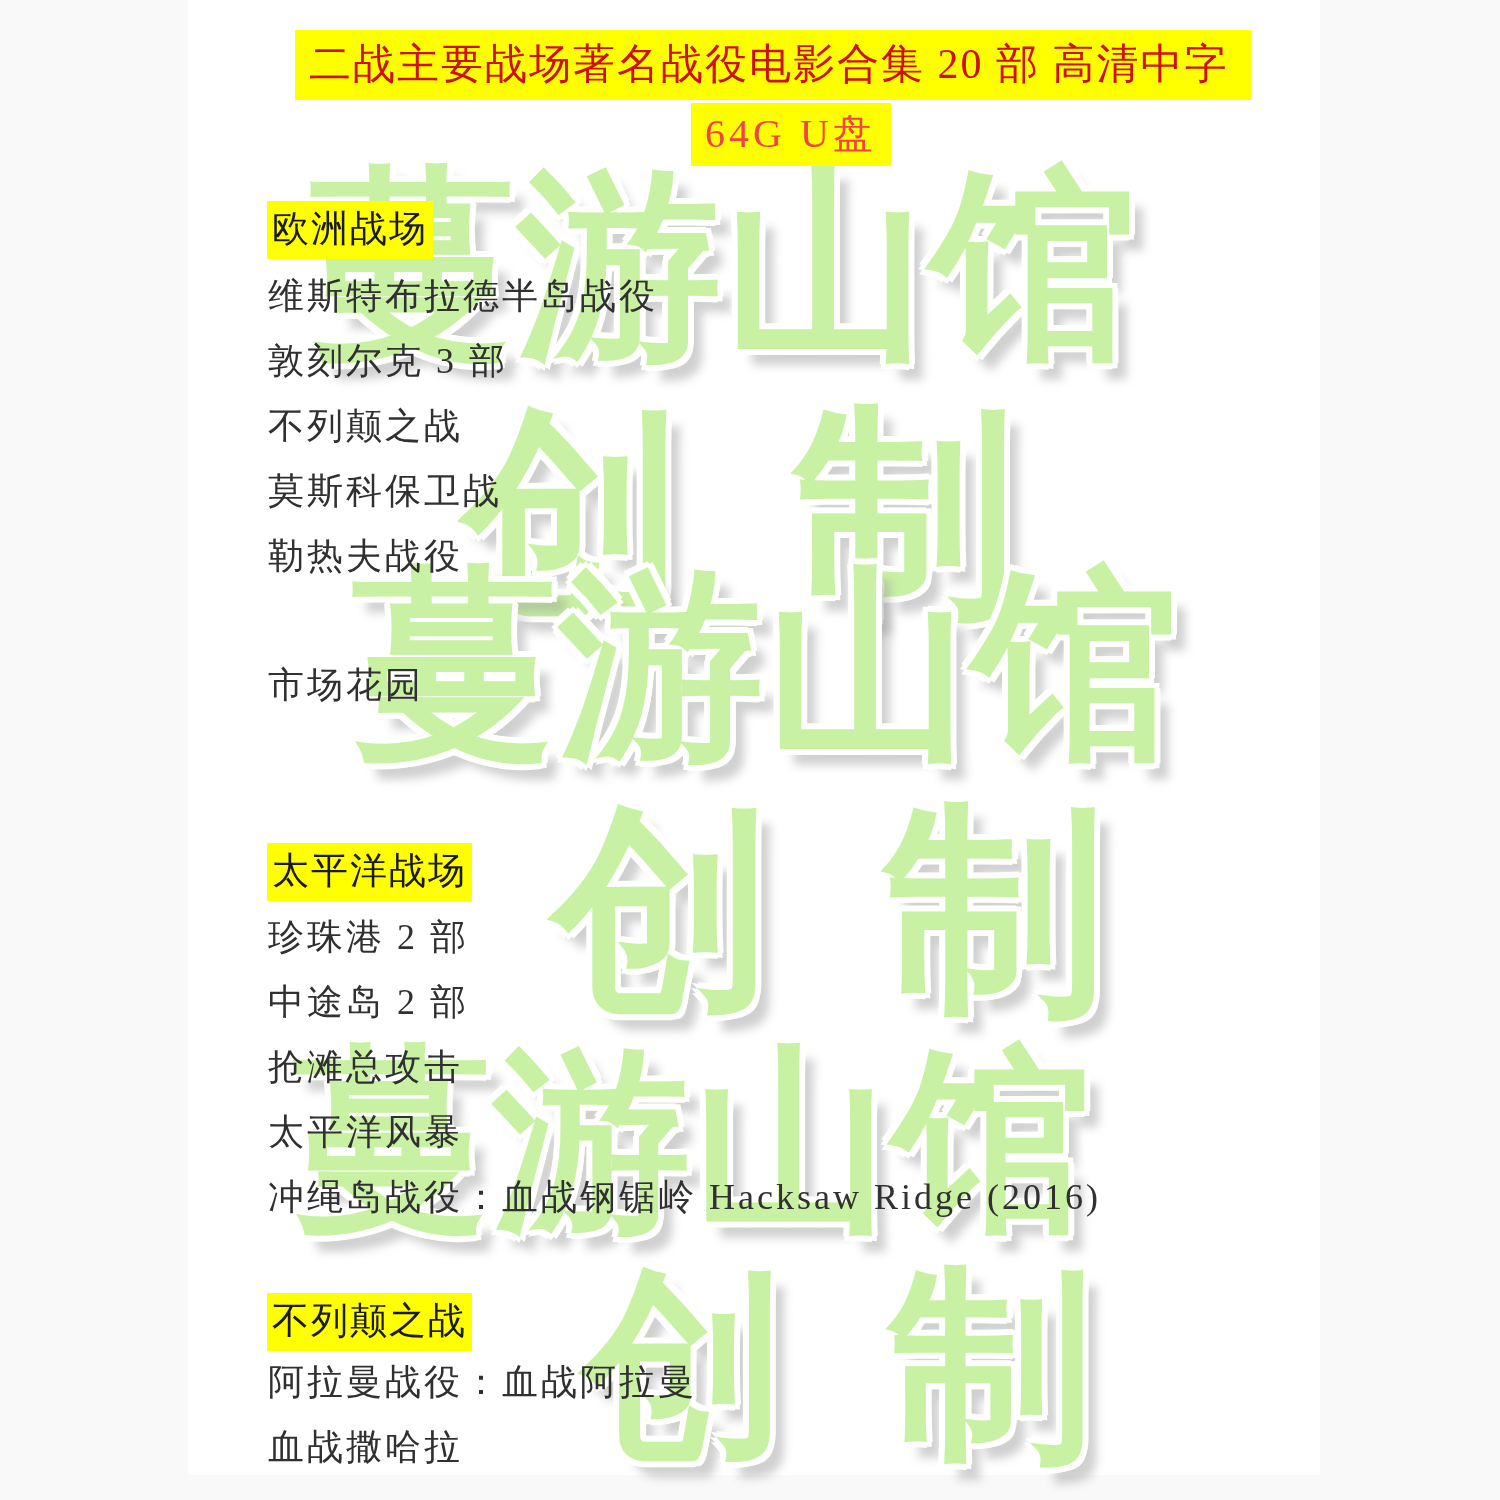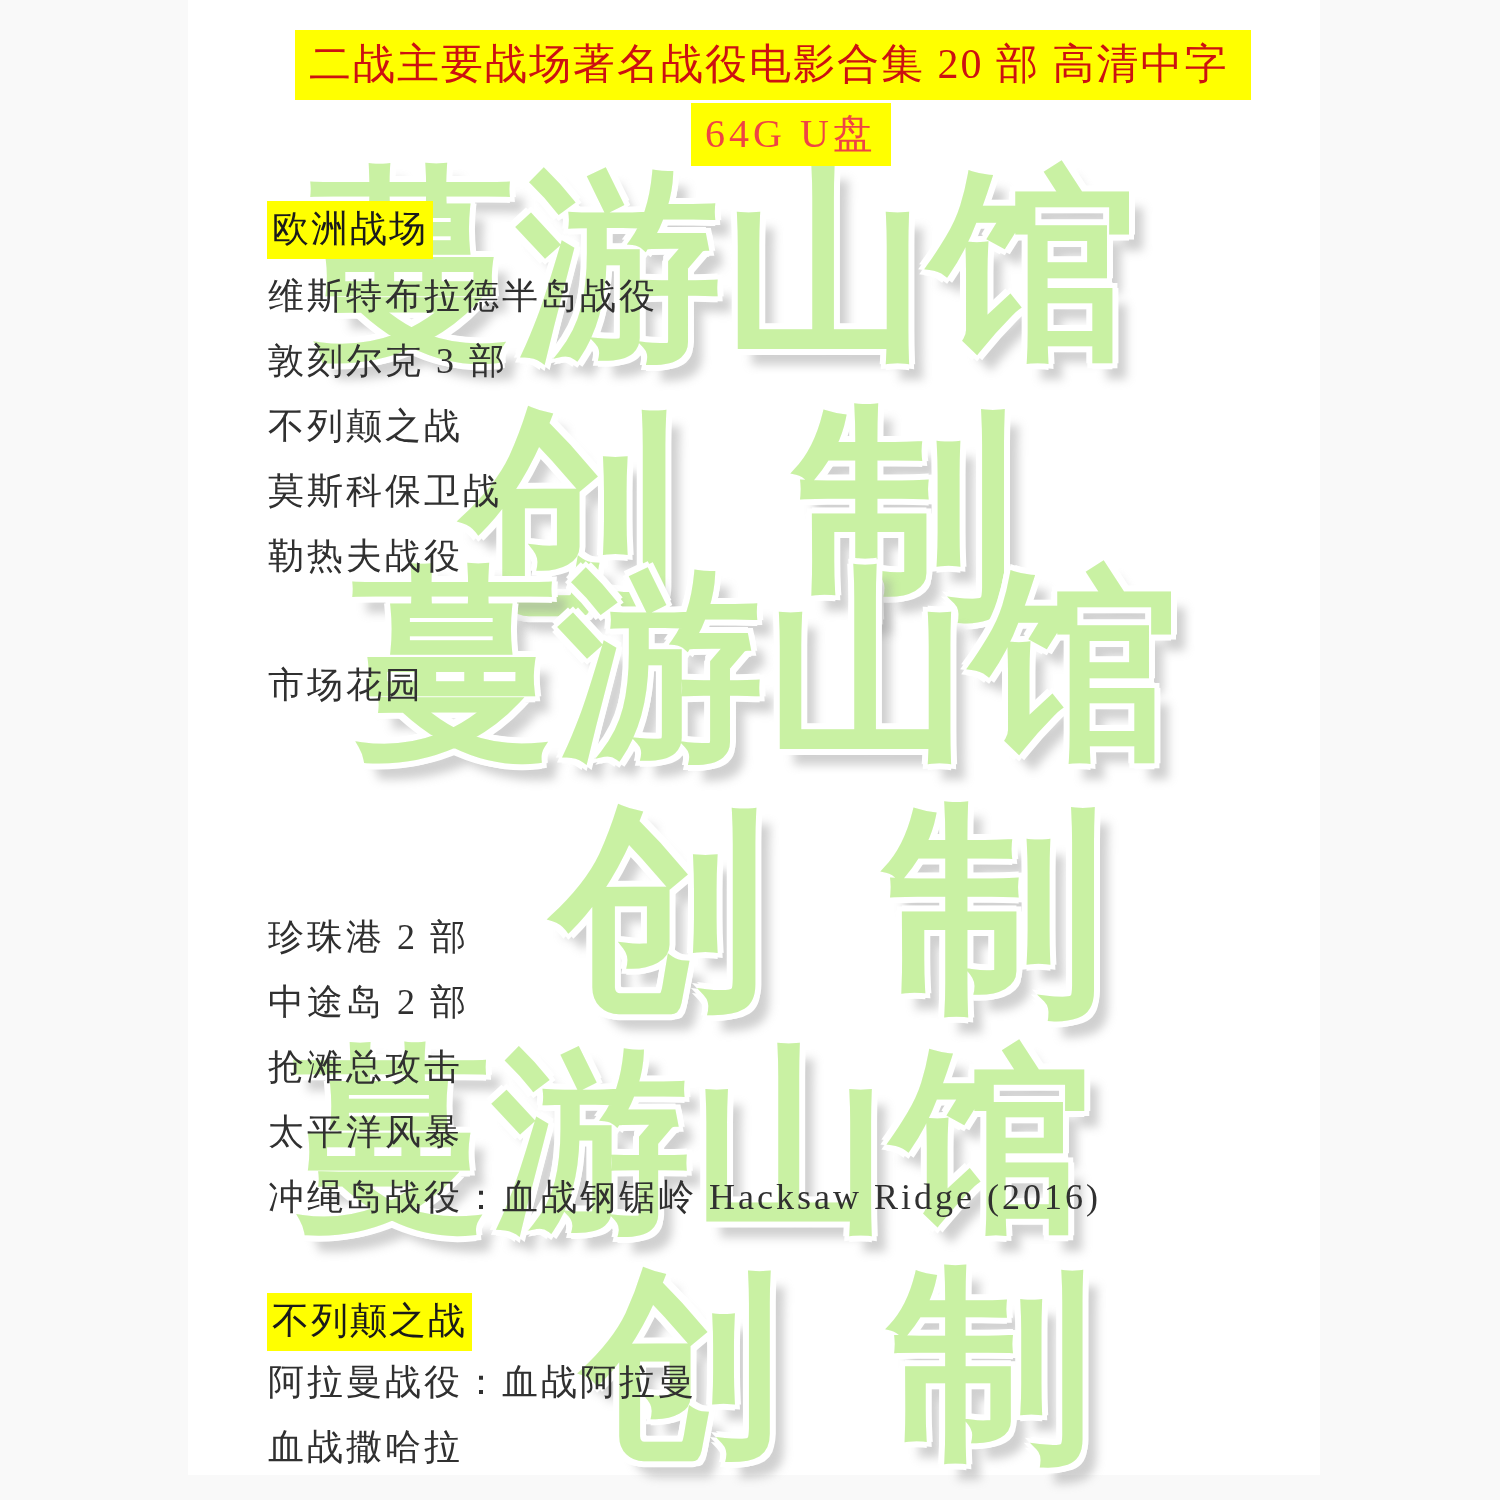--- a/index.html
+++ b/index.html
@@ -98,20 +98,21 @@
     <div class="subtitle">64G U盘</div>
 
     <div class="sec-header" style="top:201px">欧洲战场</div>
     <div class="li" style="top:272px">维斯特布拉德半岛战役</div>
     <div class="li" style="top:337px">敦刻尔克 3 部</div>
     <div class="li" style="top:402px">不列颠之战</div>
     <div class="li" style="top:467px">莫斯科保卫战</div>
     <div class="li" style="top:532px">勒热夫战役</div>
     <div class="li" style="top:661px">市场花园</div>
 
+    <div class="sec-header" style="top:843px">太平洋战场</div>
     <div class="li" style="top:913px">珍珠港 2 部</div>
     <div class="li" style="top:978px">中途岛 2 部</div>
     <div class="li" style="top:1043px">抢滩总攻击</div>
     <div class="li" style="top:1108px">太平洋风暴</div>
     <div class="li" style="top:1173px">冲绳岛战役：血战钢锯岭 Hacksaw Ridge (2016)</div>
 
     <div class="sec-header" style="top:1293px">不列颠之战</div>
     <div class="li" style="top:1358px">阿拉曼战役：血战阿拉曼</div>
     <div class="li" style="top:1423px">血战撒哈拉</div>
 

